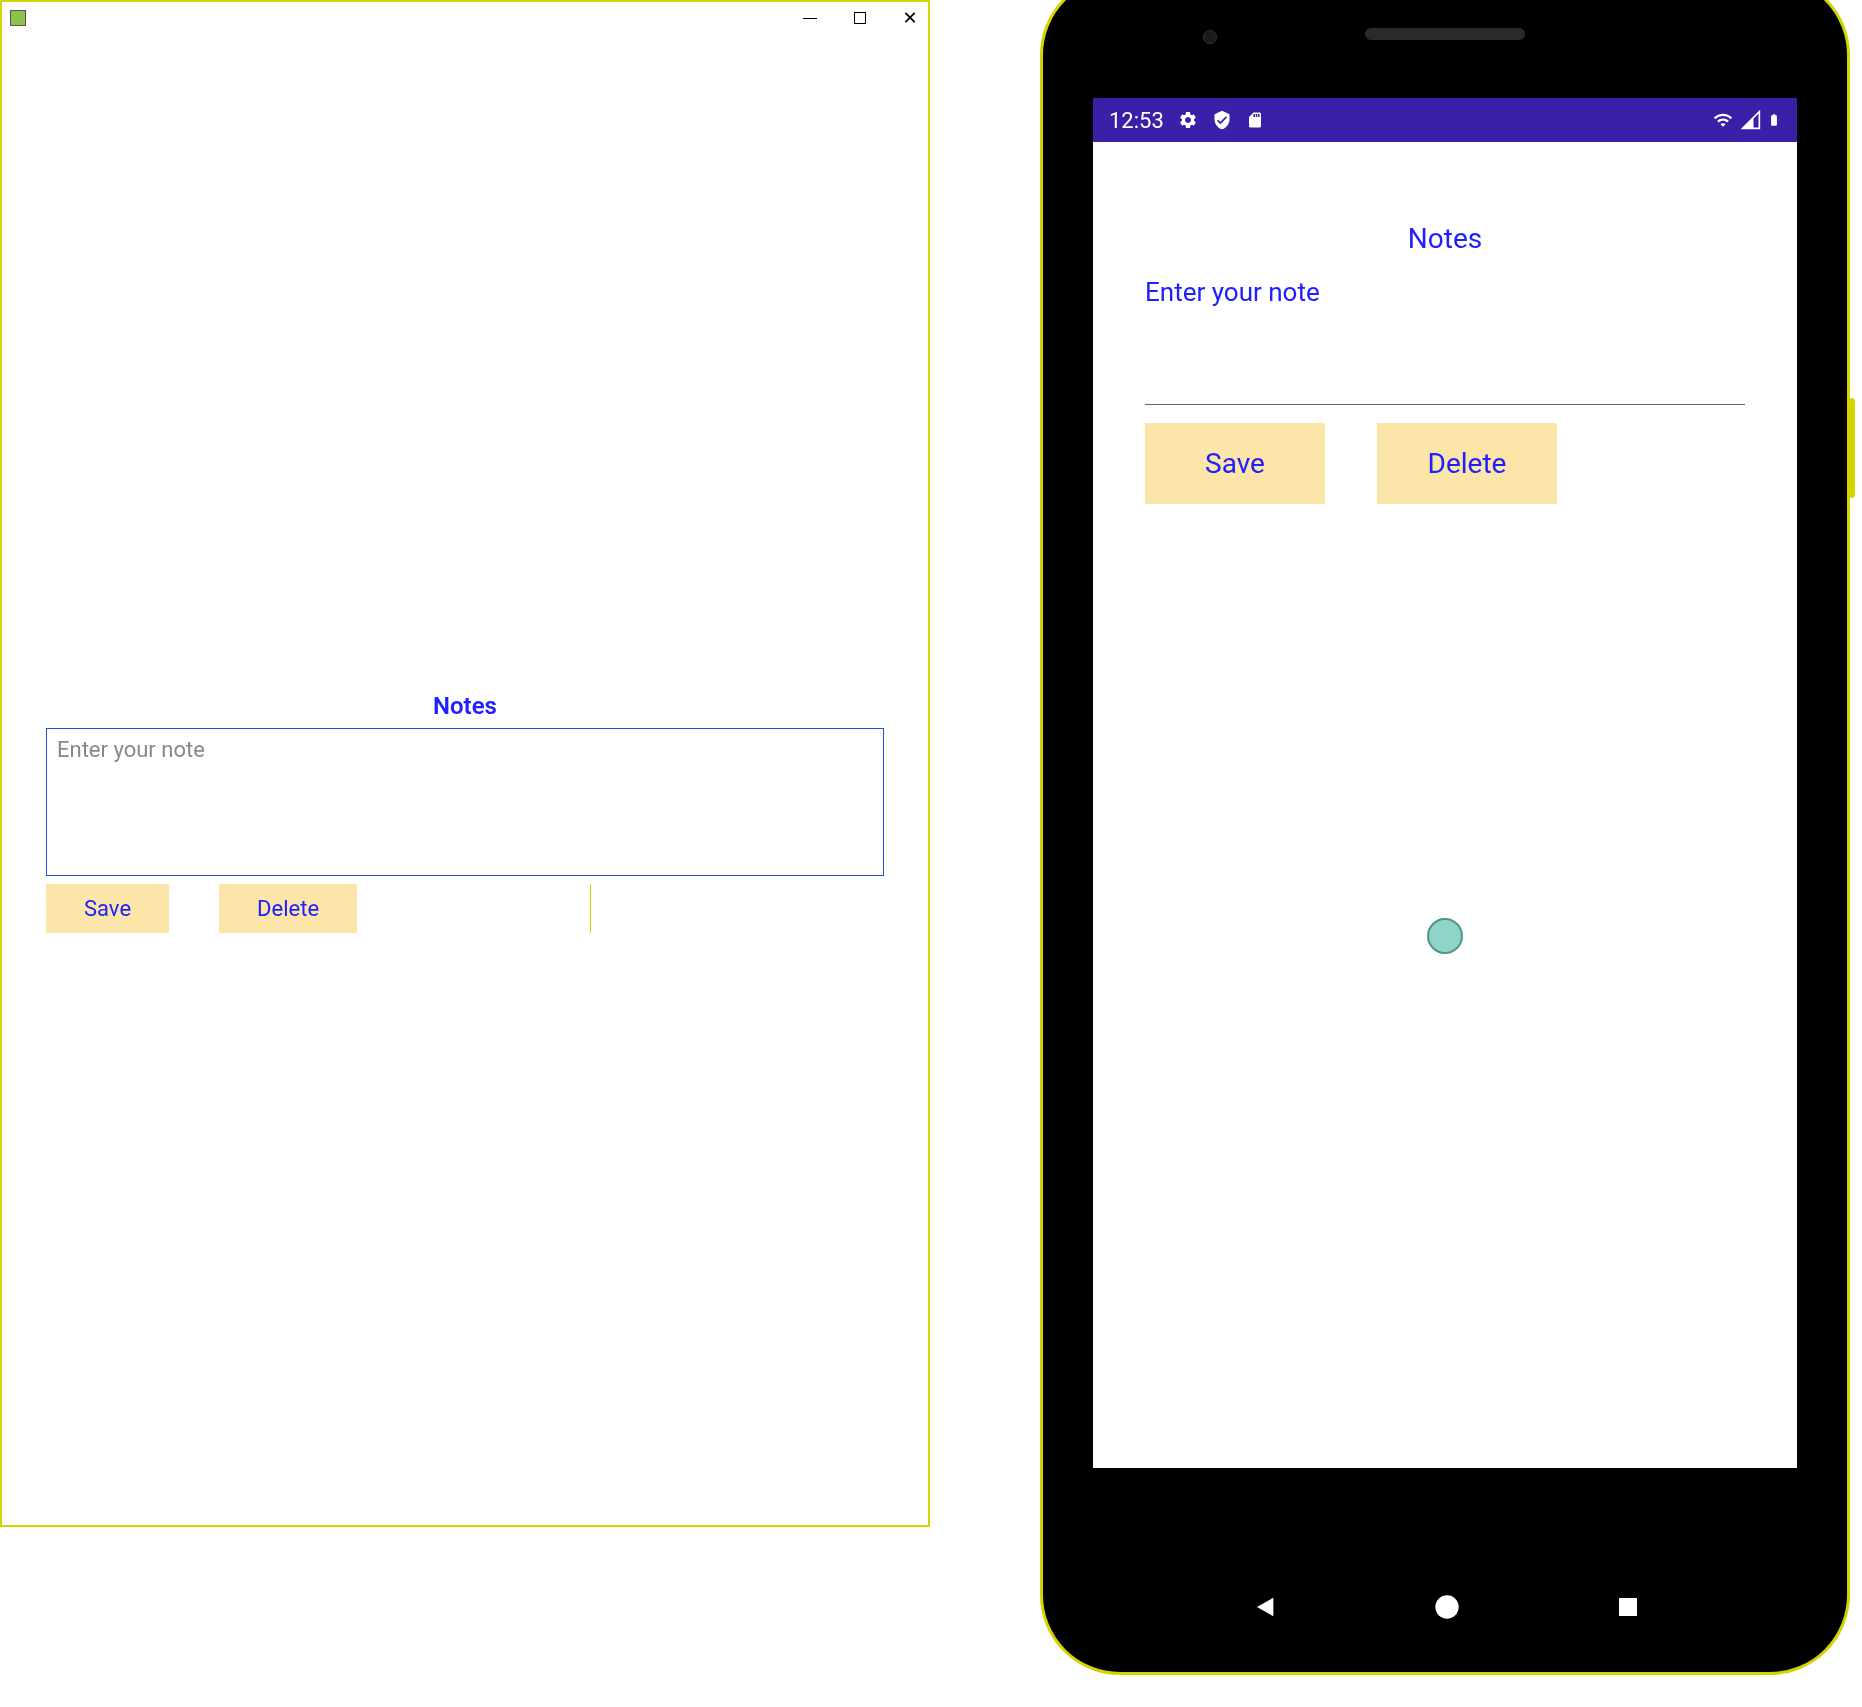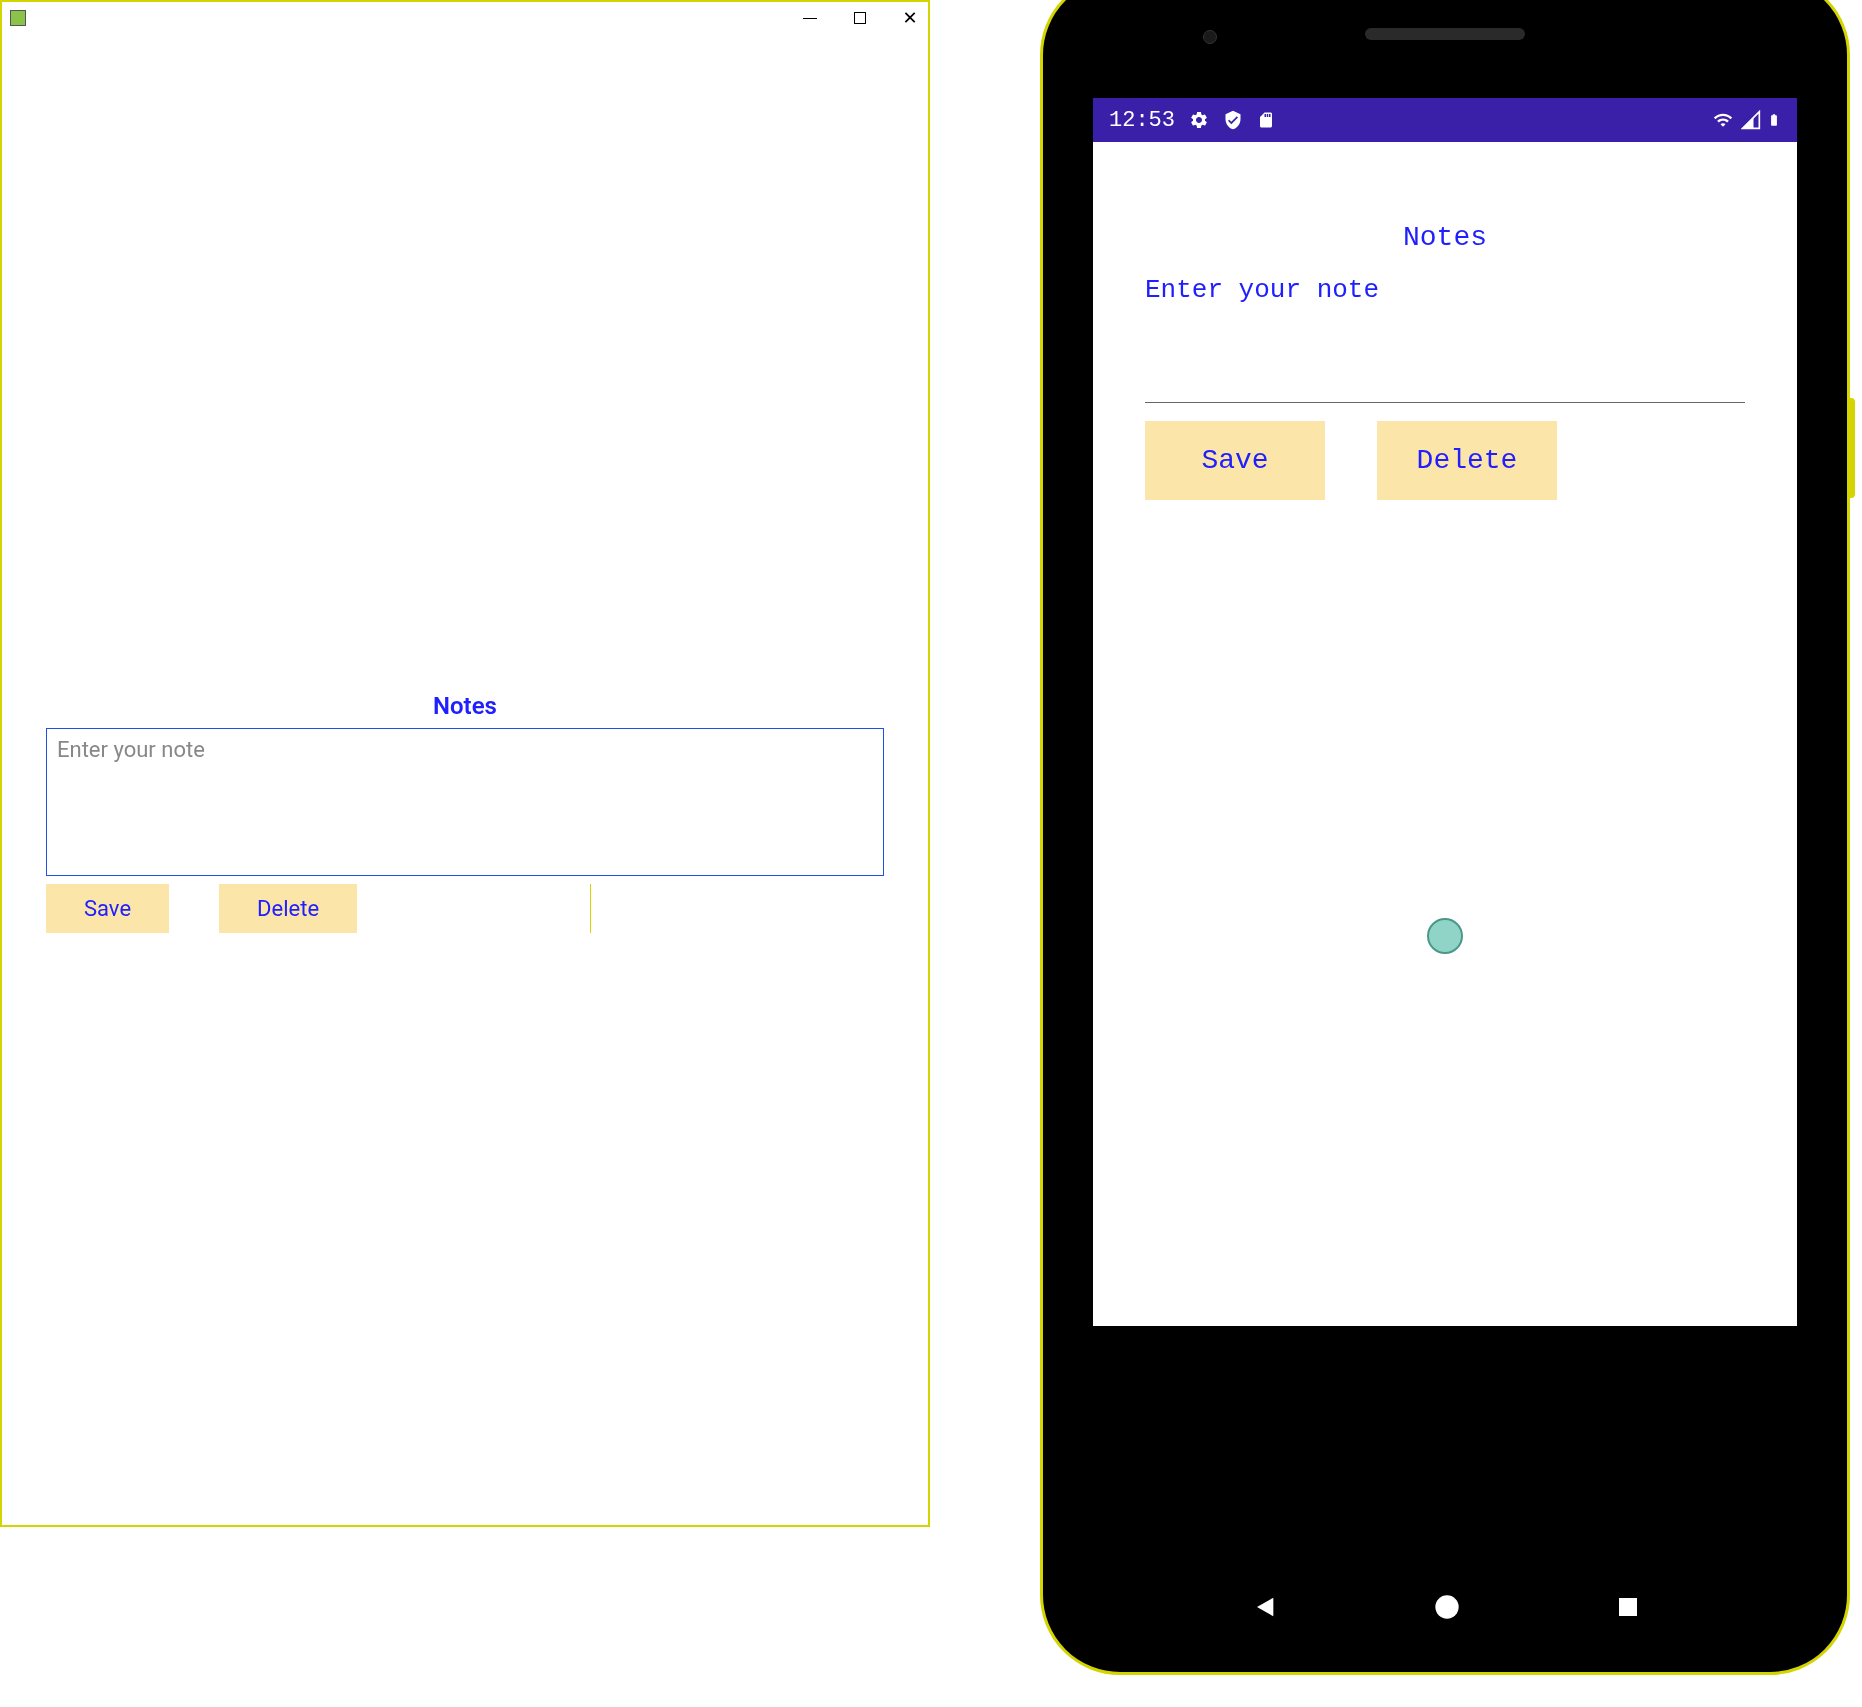--- a/index.html
+++ b/index.html
@@ -168,24 +168,23 @@
       background: #1a1a1a;
       border-radius: 50%;
       border: 1px solid #333;
     }
 
     .phone-screen {
       position: absolute;
       top: 100px;
       left: 30px;
       right: 30px;
-      height: 1228px;
+      height: 1370px;
       background: #ffffff;
       overflow: hidden;
-      font-family: Liberation Mono, monospace;
     }
 
     .statusbar {
       height: 44px;
       background: #3a1fa8;
       display: flex;
       align-items: center;
       justify-content: space-between;
       padding: 0 16px;
       color: #ffffff;

